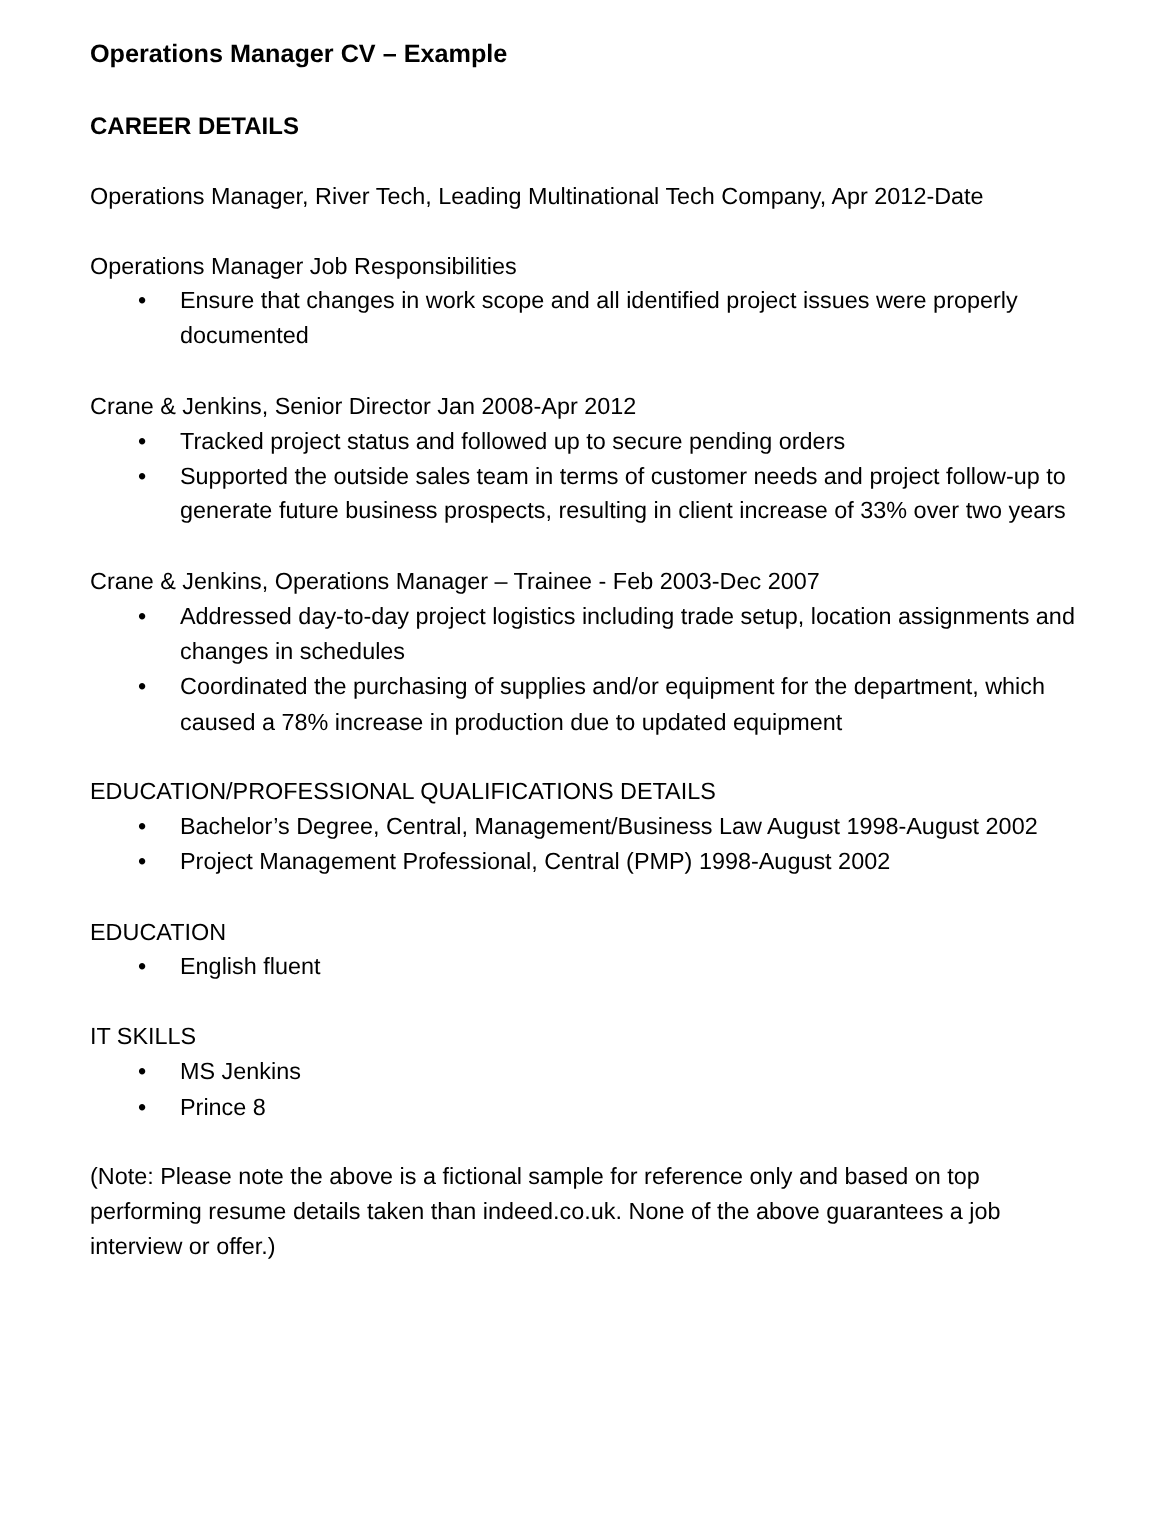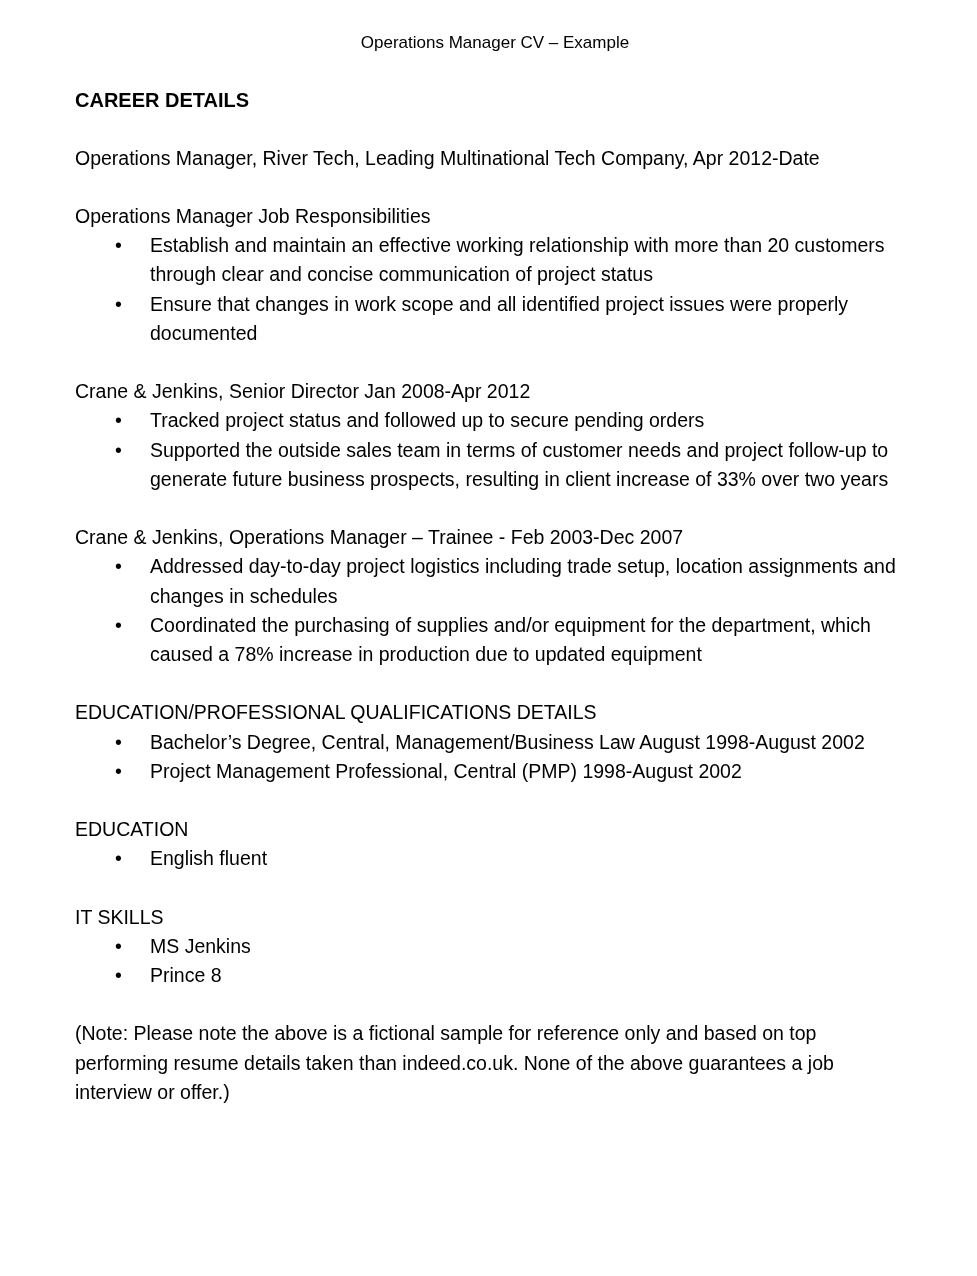--- a/index.html
+++ b/index.html
@@ -16,23 +16,23 @@
     -webkit-font-smoothing: antialiased;
   }
   .page {
     box-sizing: border-box;
     width: 977px;
     min-height: 1276px;
     padding: 30px 62px 40px 75px;
     background: #ffffff;
   }
   .doc-title {
-    text-align: center;
-    font-weight: normal;
-    font-size: 17px;
+    text-align: left;
+    font-weight: bold;
+    font-size: 21px;
     margin: 0 0 29px 0;
   }
   .doc-subtitle {
     text-align: left;
     font-weight: bold;
     font-size: 20px;
     margin: 0 0 29px 0;
   }
   .section {
     margin: 0 0 29px 0;
@@ -69,21 +69,20 @@
 
   <h2 class="doc-subtitle">CAREER DETAILS</h2>
 
   <div class="section">
     <p class="section-heading">Operations Manager, River Tech, Leading Multinational Tech Company, Apr 2012-Date</p>
   </div>
 
   <div class="section">
     <p class="section-heading">Operations Manager Job Responsibilities</p>
     <ul class="bullets">
-      <li>Establish and maintain an effective working relationship with more than 20 customers through clear and concise communication of project status</li>
       <li>Ensure that changes in work scope and all identified project issues were properly documented</li>
     </ul>
   </div>
 
   <div class="section">
     <p class="section-heading">Crane &amp; Jenkins, Senior Director Jan 2008-Apr 2012</p>
     <ul class="bullets">
       <li>Tracked project status and followed up to secure pending orders</li>
       <li>Supported the outside sales team in terms of customer needs and project follow-up to generate future business prospects, resulting in client increase of 33% over two years</li>
     </ul>

